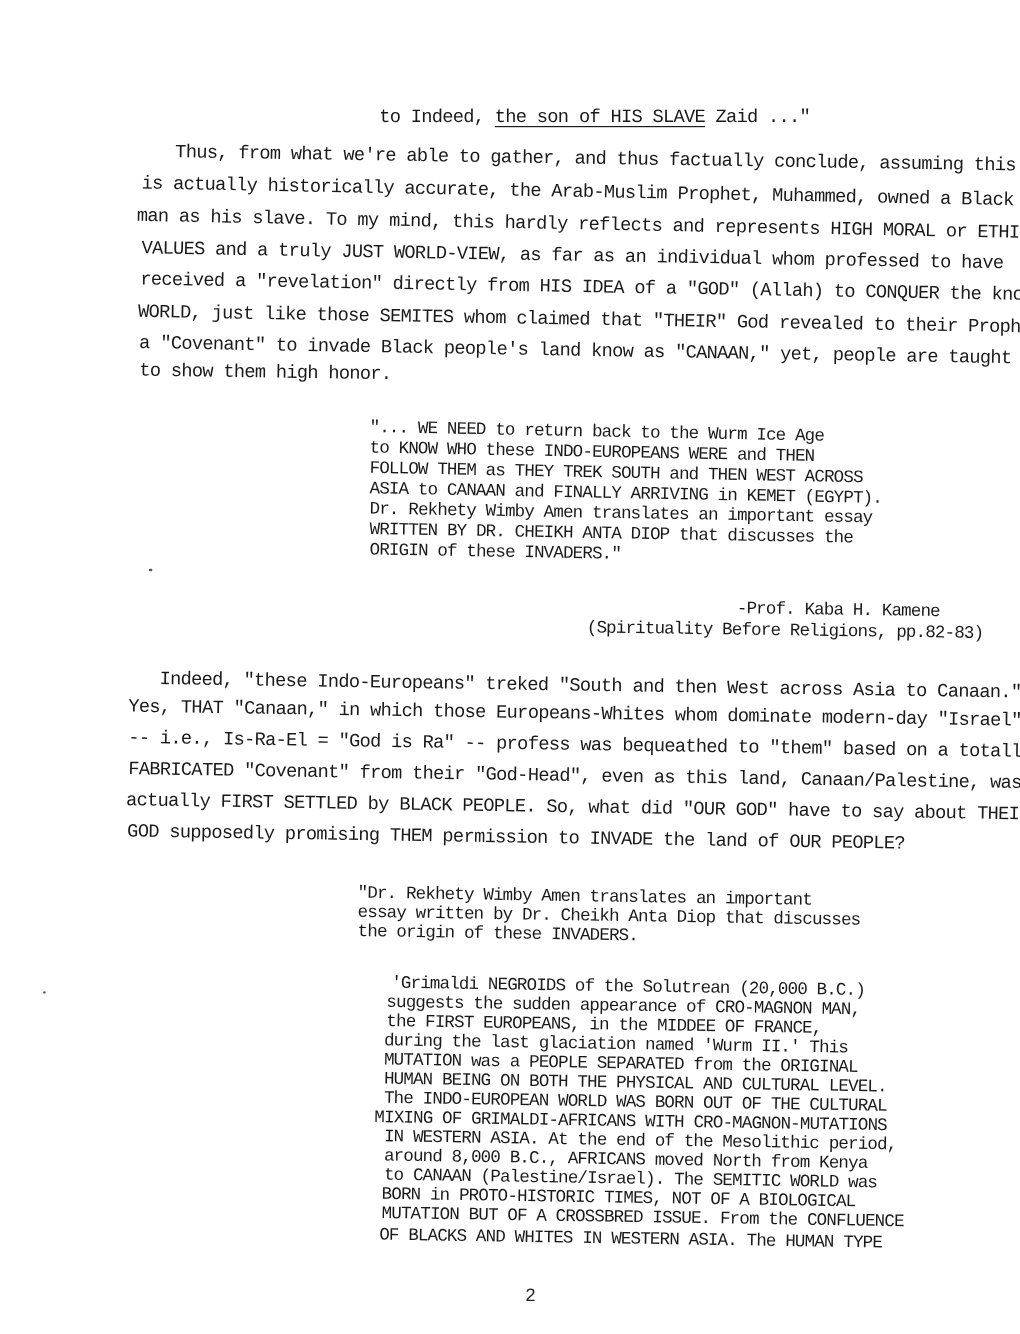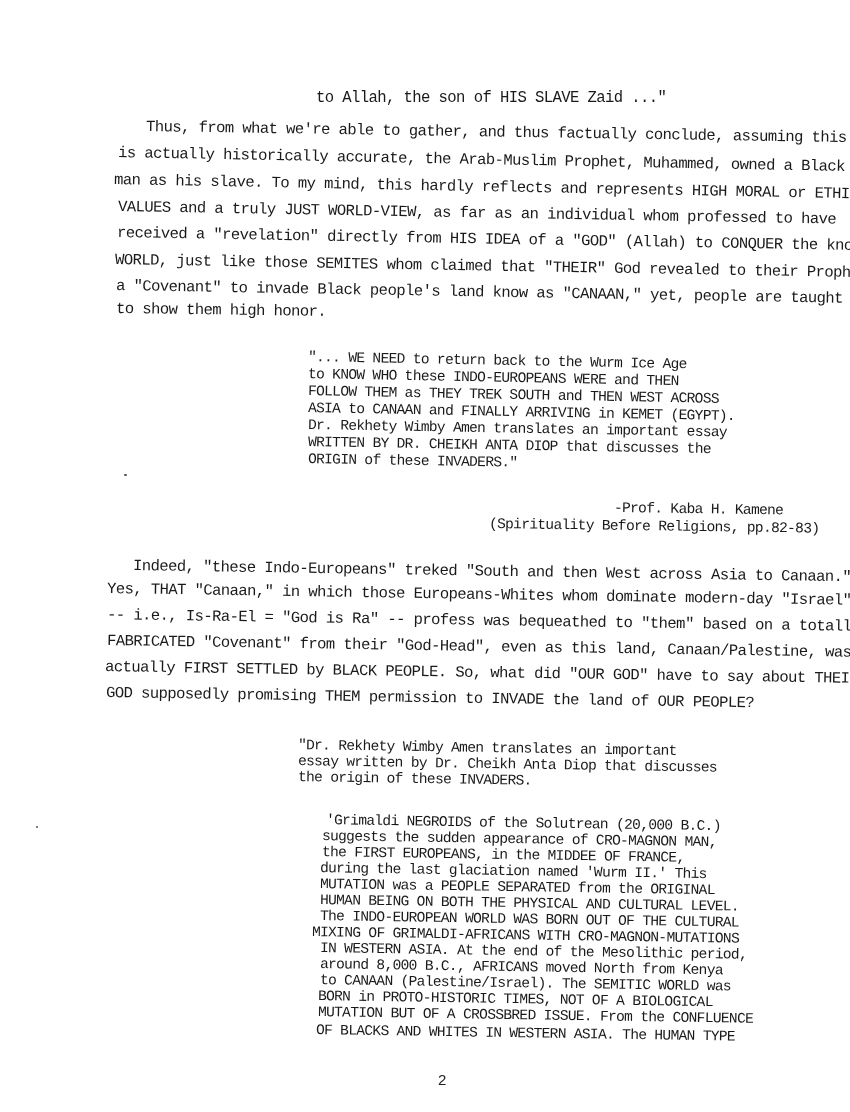--- a/index.html
+++ b/index.html
@@ -7,32 +7,32 @@
       width: 850px; height: 1112px; position: relative; overflow: hidden;
       font-family: "Liberation Mono", "DejaVu Sans Mono", monospace;
       color: #1a1a1a;
     }
     .line {
       position: absolute; white-space: nowrap;
       font-size: 15.6px; letter-spacing: -0.6px;
       transform-origin: left center;
     }
     .q { font-size: 14.6px; letter-spacing: -0.7px; }
-    .u { text-decoration-thickness: 1.4px; text-underline-offset: 3px; }
+    .u { text-decoration: underline; text-decoration-thickness: 1.4px; text-underline-offset: 3px; }
     .pagenum {
       position: absolute; left: 438px; top: 1071px;
       font-family: "Liberation Sans", sans-serif; font-size: 15px; color: #222;
     }
     .speck { position: absolute; background: #555; border-radius: 1px; }
   </style>
 </head>
 <body>
 
 <div class="line" style="left:316px; top:89px;">
-  <span>to Allah, </span><span class="u">the son of HIS SLAVE</span><span> Zaid ..."</span>
+  <span>to Indeed, </span><span class="u">the son of HIS SLAVE</span><span> Zaid ..."</span>
 </div>
 
 <div>
   <div class="line" style="left:146px; top:118px; transform:rotate(0.9deg);">Thus, from what we're able to gather, and thus factually conclude, assuming this</div>
   <div class="line" style="left:118px; top:144px; transform:rotate(1.1deg);">is actually historically accurate, the Arab-Muslim Prophet, Muhammed, owned a Black</div>
   <div class="line" style="left:114px; top:171px; transform:rotate(1.1deg);">man as his slave. To my mind, this hardly reflects and represents HIGH MORAL or ETHICA</div>
   <div class="line" style="left:118px; top:198px; transform:rotate(1.0deg);">VALUES and a truly JUST WORLD-VIEW, as far as an individual whom professed to have</div>
   <div class="line" style="left:117px; top:224px; transform:rotate(1.0deg);">received a "revelation" directly from HIS IDEA of a "GOD" (Allah) to CONQUER the known</div>
   <div class="line" style="left:115px; top:251px; transform:rotate(1.0deg);">WORLD, just like those SEMITES whom claimed that "THEIR" God revealed to their Prophets</div>
   <div class="line" style="left:116px; top:277px; transform:rotate(1.0deg);">a "Covenant" to invade Black people's land know as "CANAAN," yet, people are taught</div>

